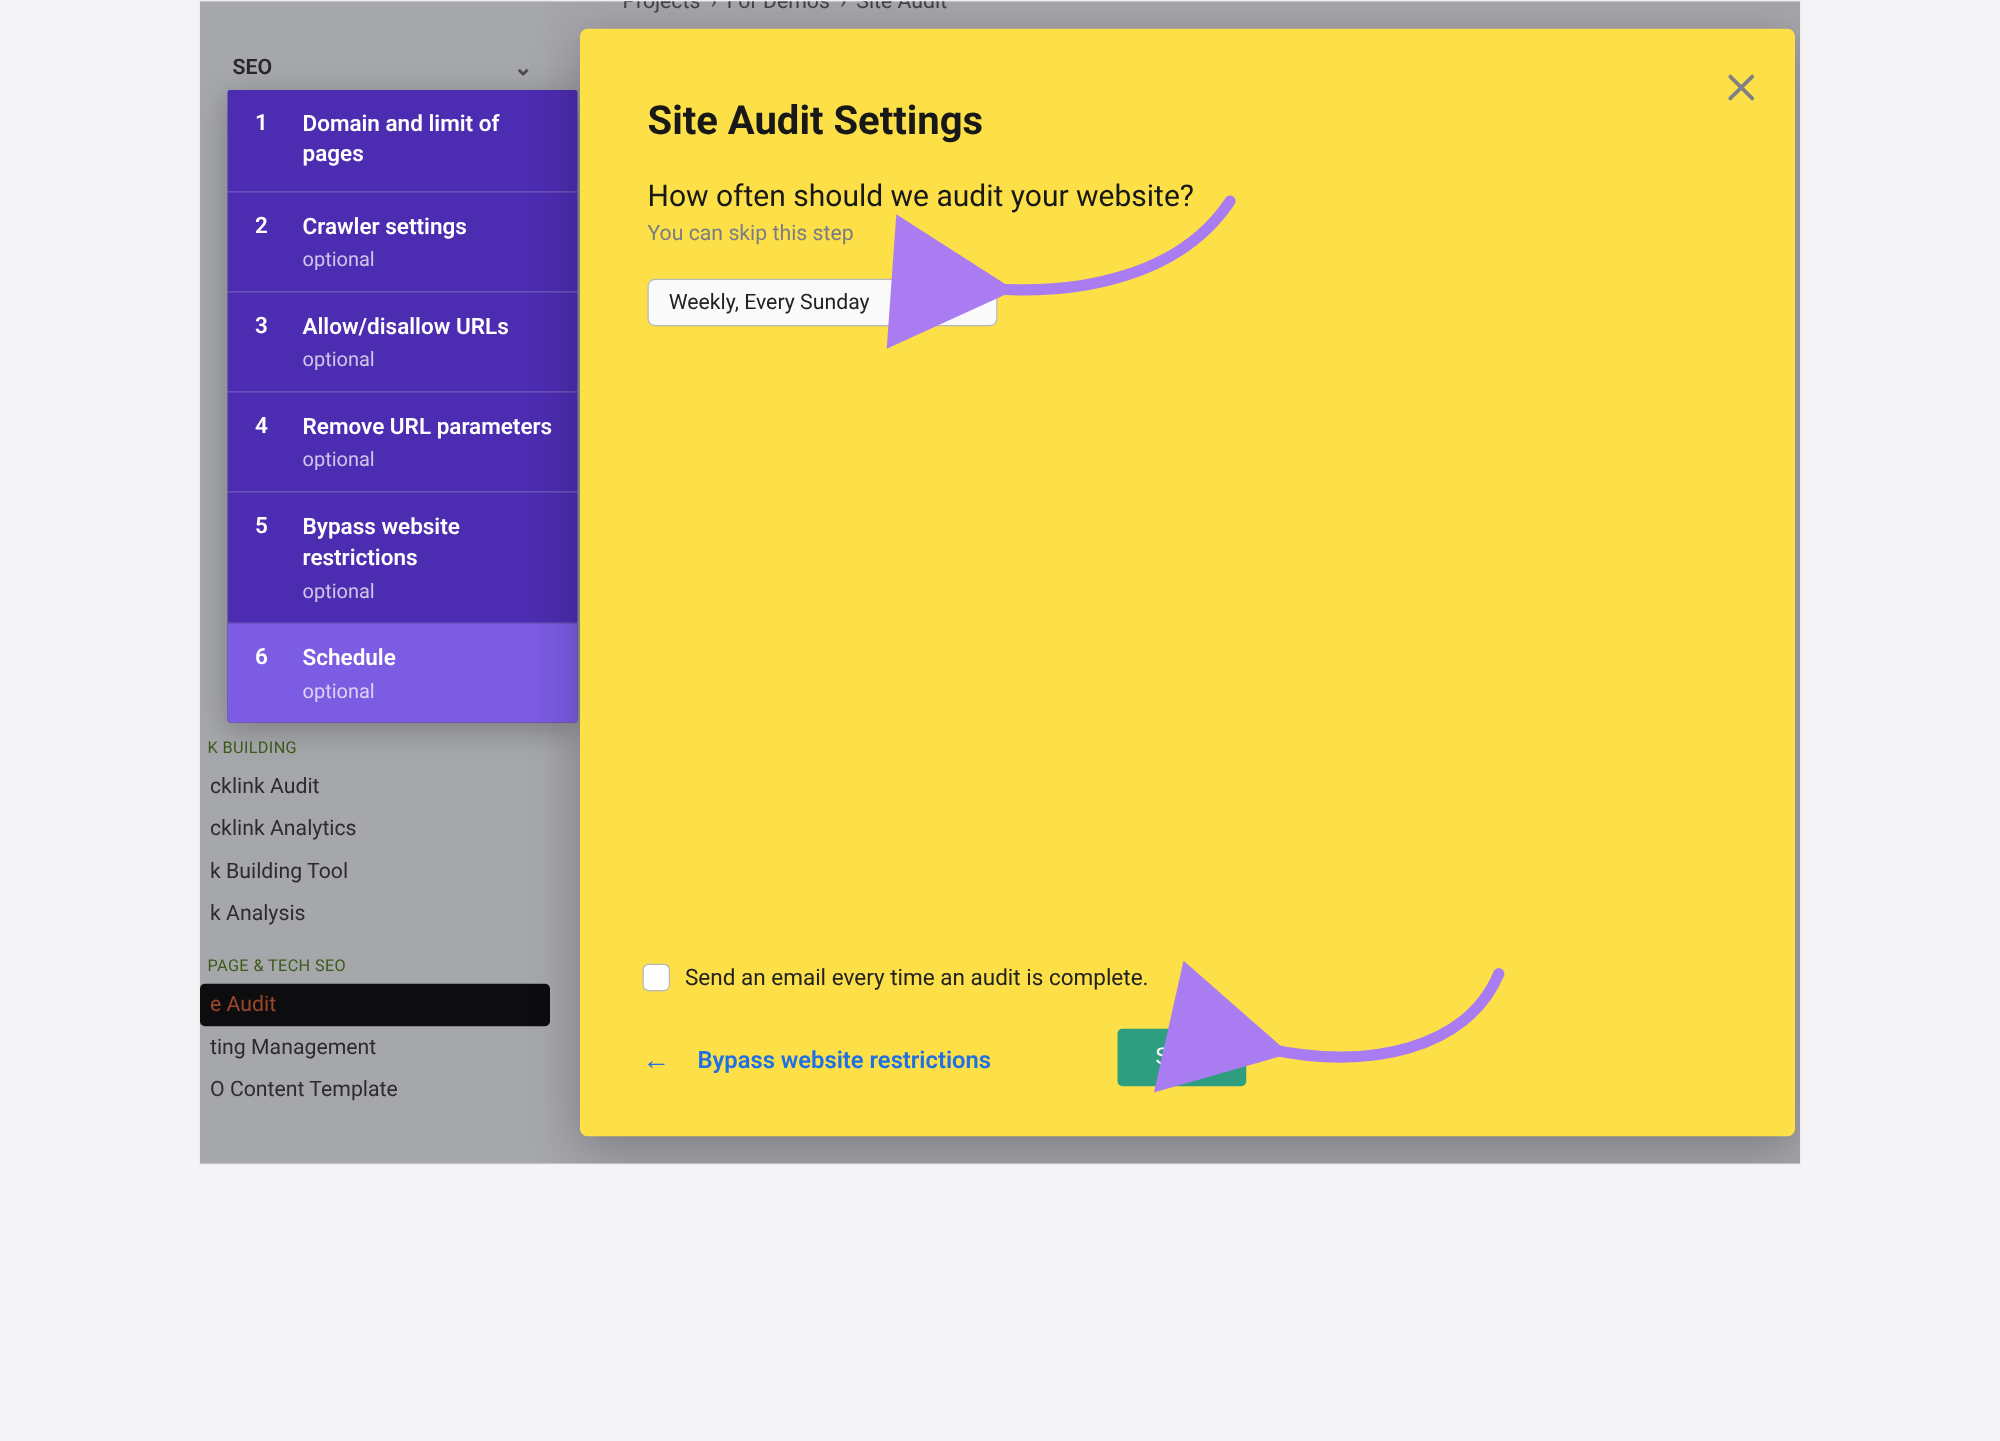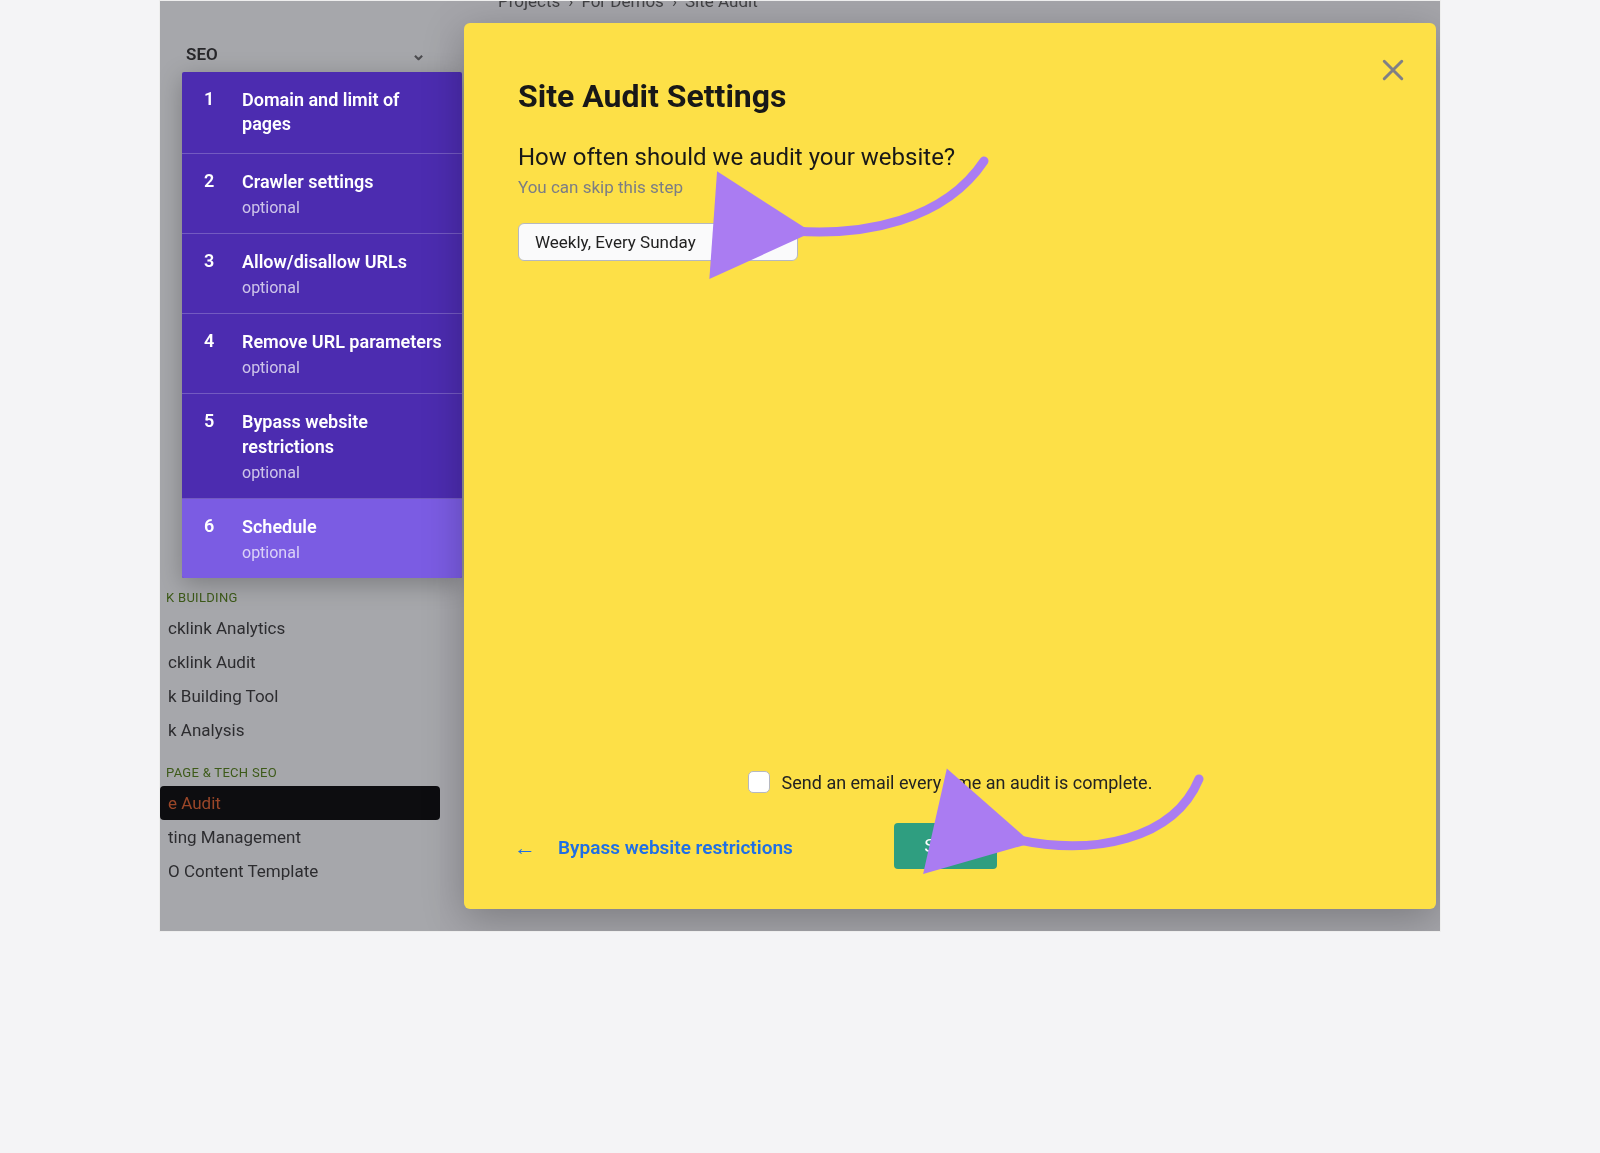--- a/index.html
+++ b/index.html
@@ -25,21 +25,21 @@
 .select-box .chev{font-size:14px;color:#222}
 .stepper{position:absolute;top:71px;left:22px;width:280px;background:#4c2cb0;border-radius:2px;overflow:hidden;box-shadow:0 6px 24px rgba(0,0,0,.25)}
 .step{display:flex;gap:22px;padding:16px 20px 16px 22px;border-bottom:1px solid rgba(255,255,255,.22);cursor:pointer}
 .step:last-child{border-bottom:none}
 .step.active{background:#7b5ce3}
 .step-num{color:#fff;font-size:18px;font-weight:600;min-width:16px}
 .step-body{color:#fff}
 .step-title{font-size:18px;font-weight:600;line-height:1.35}
 .step-sub{font-size:16px;color:rgba(255,255,255,.72);margin-top:4px}
 .modal-footer{position:absolute;left:50px;right:50px;bottom:34px}
-.email-row{display:flex;align-items:center;justify-content:center;gap:12px;margin-bottom:28px}
+.email-row{display:flex;align-items:center;justify-content:flex-start;gap:12px;margin-bottom:28px}
 .checkbox{width:20px;height:20px;border:1.5px solid #b6b8c0;border-radius:5px;background:#fff;cursor:pointer}
 .email-label{font-size:18px;color:#222}
 .footer-actions{display:flex;align-items:center;position:relative;height:54px}
 .prev-link{display:flex;align-items:center;gap:22px;color:#1f6fe5;font-size:19px;font-weight:600;cursor:pointer;text-align:center}
 .prev-link .arrow{font-size:22px;color:#1f6fe5}
 .prev-text{line-height:1.25}
 .save-btn{position:absolute;left:380px;top:2px;background:#2f9e80;color:#fff;border:none;border-radius:4px;font-size:19px;font-weight:500;padding:12px 30px;cursor:pointer}
 .annot{position:absolute;pointer-events:none}
 .annot svg{overflow:visible}
 </style>
@@ -53,22 +53,22 @@
       <span>Projects</span>›<span>For Demos</span>›<span>Site Audit</span>
     </div>
     <div class="bg-left">
       <div style="height:34px"></div>
       <div class="bg-dropdown">
         <span>SEO</span>
           <span class="chev">⌄</span>
       </div>
       <div style="height:500px"></div>
       <div class="bg-section">K BUILDING</div>
+      <div class="bg-entry">cklink Audit</div>
       <div class="bg-entry">cklink Analytics</div>
-      <div class="bg-entry">cklink Audit</div>
       <div class="bg-entry">k Building Tool</div>
       <div class="bg-entry">k Analysis</div>
       <div class="bg-section">PAGE &amp; TECH SEO</div>
       <div class="bg-entry active">e Audit</div>
       <div class="bg-entry">ting Management</div>
       <div class="bg-entry">O Content Template</div>
     </div>
   </div>
 
   <div class="overlay"></div>

